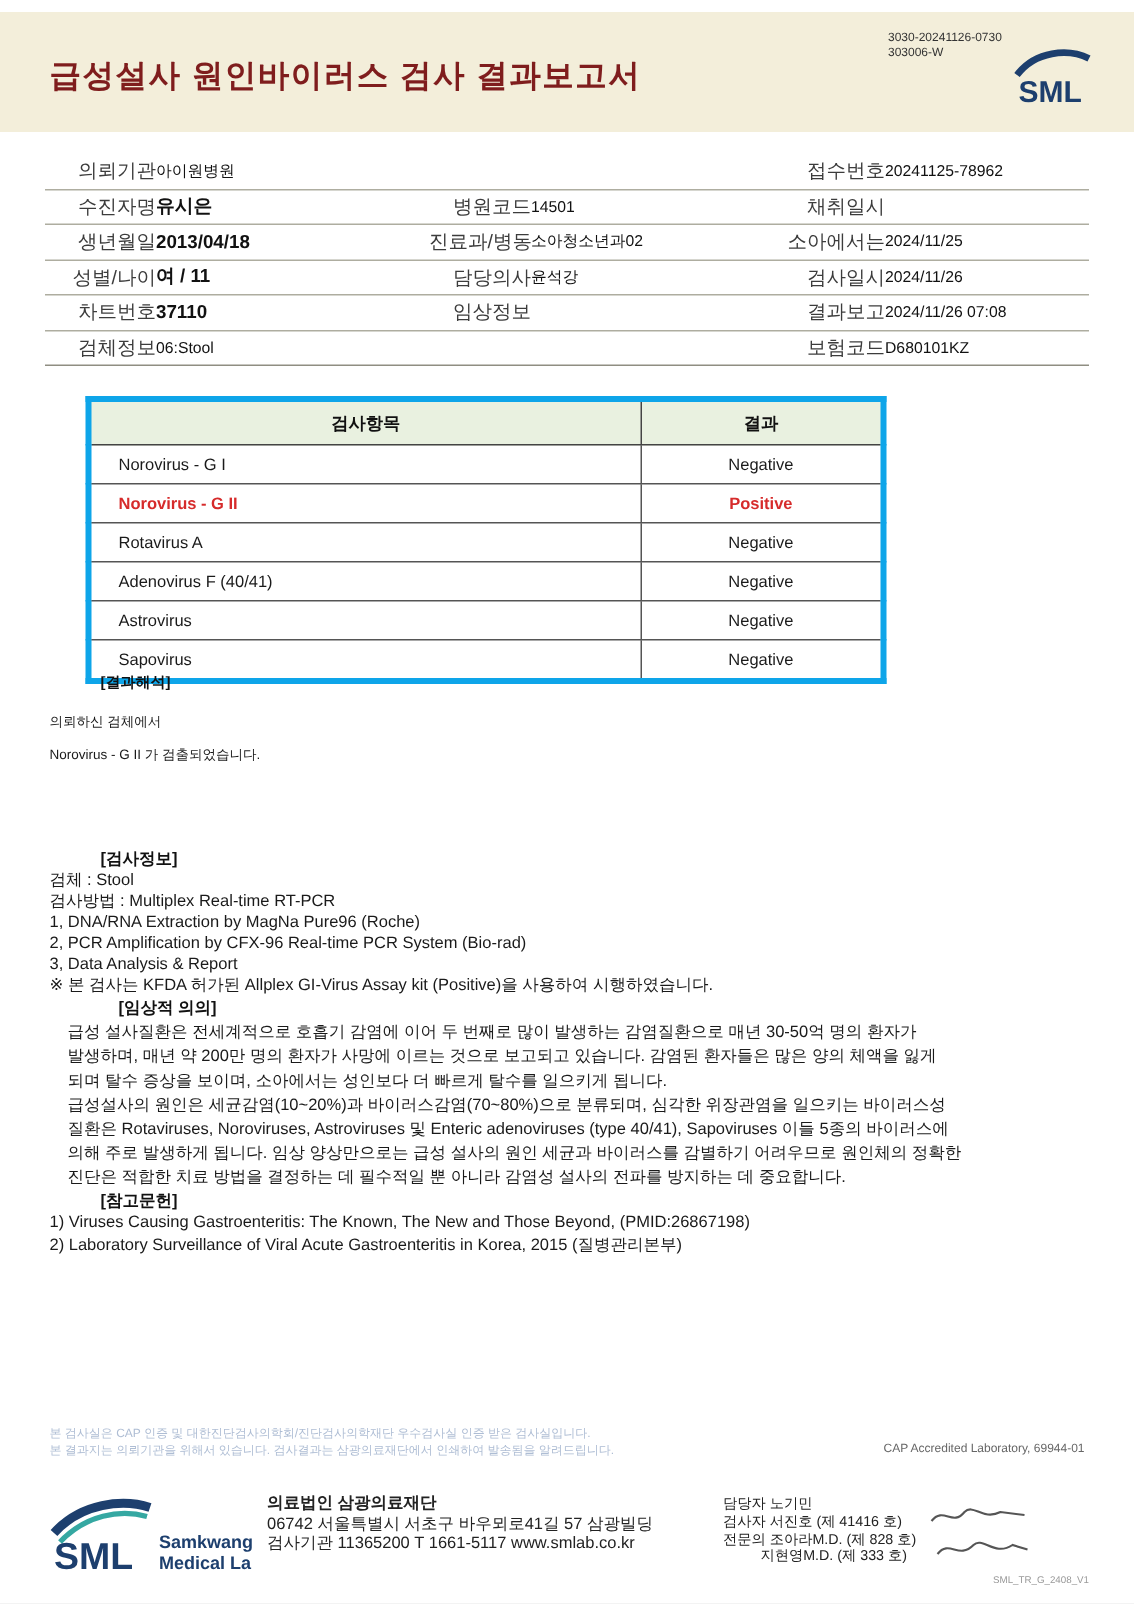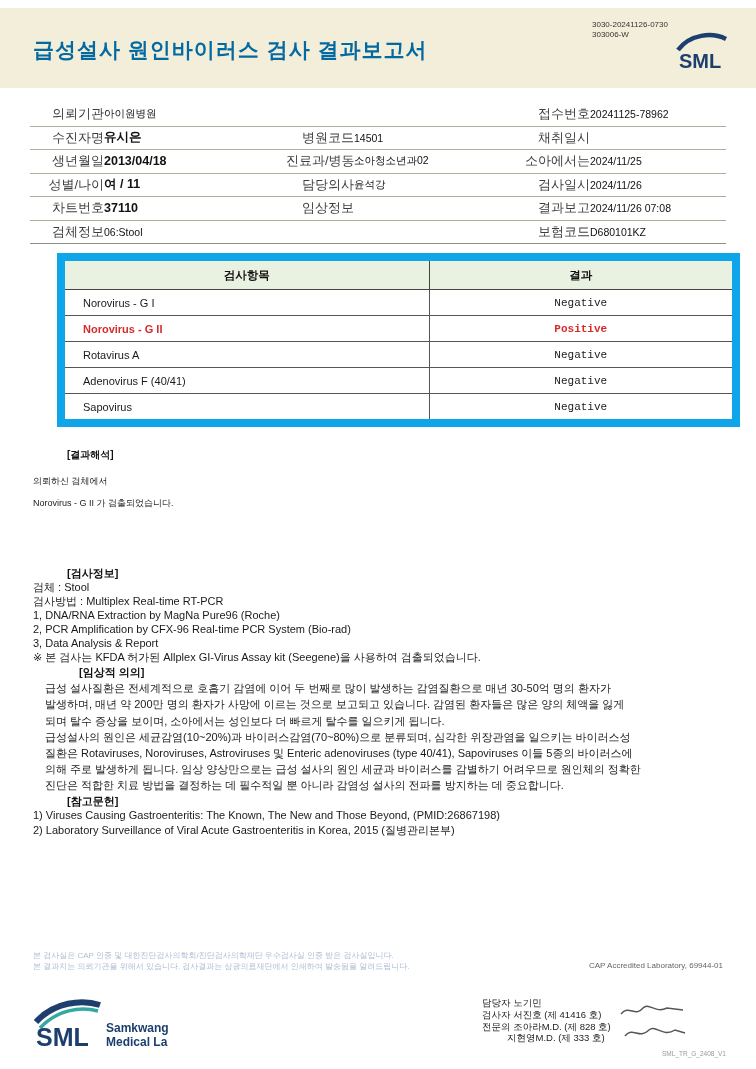--- a/index.html
+++ b/index.html
@@ -5,41 +5,41 @@
   html,body { margin:0; padding:0; background:#e9e9e9; }
   .page {
     position:relative; width:756px; height:1069px; margin:0 auto;
     background:#ffffff; overflow:hidden;
     font-family:"Liberation Sans","DejaVu Sans",sans-serif; color:#1a1a1a;
   }
   
   .header { position:absolute; top:8px; left:0; width:756px; height:80px;
     background:var(--header-bg,#f3eeda); }
   .report-title { position:absolute; left:33px; top:28px; font-size:21px;
-    font-weight:bold; letter-spacing:1px; color:#0369a1; white-space:nowrap; }
+    font-weight:bold; letter-spacing:1px; color:#7f1d1d; white-space:nowrap; }
   .doc-no { position:absolute; left:592px; top:12px; font-size:8px;
     line-height:10px; color:#333; }
   .logo-h { position:absolute; right:26px; top:22px; }
   
   .info { position:absolute; top:103px; left:30px; width:696px; }
   .irow { display:grid; grid-template-columns:68px 182px 68px 168px 68px auto;
     align-items:center; height:23.5px; padding:0 6px;
     border-bottom:1px solid #aeada0; box-sizing:border-box; }
   .irow:last-child { border-bottom:1px solid #8f8e82; }
   .lbl { font-size:13px; color:#3c3c3c; white-space:nowrap;text-align:right; }
   .val { font-size:10.5px; color:#111; white-space:nowrap; }
   .val.em { font-size:12.5px; font-weight:bold; }
   
-  table.results { position:absolute; top:253px; left:57px; width:683px;
-    border-collapse:collapse; border:8px solid #0ea5e9; }
+  table.results { position:absolute; top:264px; left:57px; width:534px;
+    border-collapse:collapse; border:4px solid #0ea5e9; }
   .results th { background:var(--table-header-bg,#e9f1e0); border:1px solid #444;
     height:26px; font-size:11.5px; font-weight:bold; color:#111; }
   .results td { border:1px solid #555; height:23px; font-size:11px; }
   .results td.item { padding-left:18px; }
-  .results td.res { text-align:center;font-family:Liberation Mono, monospace; }
+  .results td.res { text-align:center; }
   .results col.c1 { width:368px; }
   .results tr.positive td { color:var(--positive,#d62b2b); font-weight:bold; }
   
   .sec-title { font-weight:bold; color:#111;margin-left:34px; }
   .interp { position:absolute; top:448px; left:33px; font-size:9px; }
   .interp .sec-title { font-size:10px; }
   .interp .ln1 { margin-top:13px; }
   .interp .ln2 { margin-top:9px; }
   .textblock { position:absolute; top:566px; left:33px; width:700px; }
   .textblock div { white-space:nowrap; }
@@ -152,40 +152,44 @@
       </tr>
       <tr>
         <td class="item">Rotavirus A</td>
         <td class="res">Negative</td>
       </tr>
       <tr>
         <td class="item">Adenovirus F (40/41)</td>
         <td class="res">Negative</td>
       </tr>
       <tr>
+        <td class="item">Astrovirus</td>
+        <td class="res">Negative</td>
+      </tr>
+      <tr>
         <td class="item">Sapovirus</td>
         <td class="res">Negative</td>
       </tr>
     </tbody>
   </table>
 
   <div class="interp">
     <div class="sec-title">[결과해석]</div>
     <div class="ln1">의뢰하신 검체에서</div>
     <div class="ln2">Norovirus - G II 가 검출되었습니다.</div>
   </div>
 
   <div class="textblock">
     <div class="ti-title sec-title">[검사정보]</div>
     <div class="ti-line">검체 : Stool</div>
     <div class="ti-line">검사방법 : Multiplex Real-time RT-PCR</div>
     <div class="ti-line">1, DNA/RNA Extraction by MagNa Pure96 (Roche)</div>
     <div class="ti-line">2, PCR Amplification by CFX-96 Real-time PCR System (Bio-rad)</div>
     <div class="ti-line">3, Data Analysis &amp; Report</div>
-    <div class="ti-line">※ 본 검사는 KFDA 허가된 Allplex GI-Virus Assay kit (Seegene)을 사용하여 검출되었습니다.</div>
+    <div class="ti-line">※ 본 검사는 KFDA 허가된 Allplex GI-Virus Assay kit (Positive)을 사용하여 시행하였습니다.</div>
     <div class="cl-title sec-title">[임상적 의의]</div>
     <div class="cl-line">급성 설사질환은 전세계적으로 호흡기 감염에 이어 두 번째로 많이 발생하는 감염질환으로 매년 30-50억 명의 환자가</div>
     <div class="cl-line">발생하며, 매년 약 200만 명의 환자가 사망에 이르는 것으로 보고되고 있습니다. 감염된 환자들은 많은 양의 체액을 잃게</div>
     <div class="cl-line">되며 탈수 증상을 보이며, 소아에서는 성인보다 더 빠르게 탈수를 일으키게 됩니다.</div>
     <div class="cl-line">급성설사의 원인은 세균감염(10~20%)과 바이러스감염(70~80%)으로 분류되며, 심각한 위장관염을 일으키는 바이러스성</div>
     <div class="cl-line">질환은 Rotaviruses, Noroviruses, Astroviruses 및 Enteric adenoviruses (type 40/41), Sapoviruses 이들 5종의 바이러스에</div>
     <div class="cl-line">의해 주로 발생하게 됩니다. 임상 양상만으로는 급성 설사의 원인 세균과 바이러스를 감별하기 어려우므로 원인체의 정확한</div>
     <div class="cl-line">진단은 적합한 치료 방법을 결정하는 데 필수적일 뿐 아니라 감염성 설사의 전파를 방지하는 데 중요합니다.</div>
     <div class="rf-title sec-title">[참고문헌]</div>
     <div class="rf-line">1) Viruses Causing Gastroenteritis: The Known, The New and Those Beyond, (PMID:26867198)</div>
@@ -199,20 +203,25 @@
   <div class="cap">CAP Accredited Laboratory, 69944-01</div>
 
   <div class="footer">
     <svg class="f-logo" width="138" height="56" viewBox="0 0 138 56">
       <path d="M6 26 C 24 6, 52 3, 70 9" stroke="var(--brand-navy,#1d3f6e)" stroke-width="6" fill="none"></path>
       <path d="M10 32 C 27 14, 50 10, 68 15" stroke="var(--brand-teal,#35a8a2)" stroke-width="3.5" fill="none"></path>
       <text x="6" y="50" font-size="25" font-weight="bold" fill="var(--brand-navy,#1d3f6e)">SML</text>
       <text x="76" y="36" font-size="12" font-weight="bold" fill="var(--brand-navy,#1d3f6e)">Samkwang</text>
       <text x="76" y="50" font-size="12" font-weight="bold" fill="var(--brand-navy,#1d3f6e)">Medical Lab</text>
     </svg>
+    <div class="f-org">
+      <div class="org-name">의료법인 삼광의료재단</div>
+      <div>06742 서울특별시 서초구 바우뫼로41길 57 삼광빌딩</div>
+      <div>검사기관 11365200 T 1661-5117 www.smlab.co.kr</div>
+    </div>
     <div class="f-staff">
       <div>담당자 노기민</div>
       <div>검사자 서진호 (제 41416 호)</div>
       <div>전문의 조아라M.D. (제 828 호)</div>
       <div class="indent">지현영M.D. (제 333 호)</div>
     </div>
     <svg class="sig" width="75" height="48" viewBox="0 0 75 48">
       <path d="M6 14 C 14 4, 20 18, 28 8 C 34 2, 40 14, 52 8 L 68 10" stroke="#555" stroke-width="1.4" fill="none"></path>
       <path d="M10 36 C 18 26, 24 40, 34 30 C 40 24, 48 38, 60 30 L 70 33" stroke="#555" stroke-width="1.4" fill="none"></path>
     </svg>

